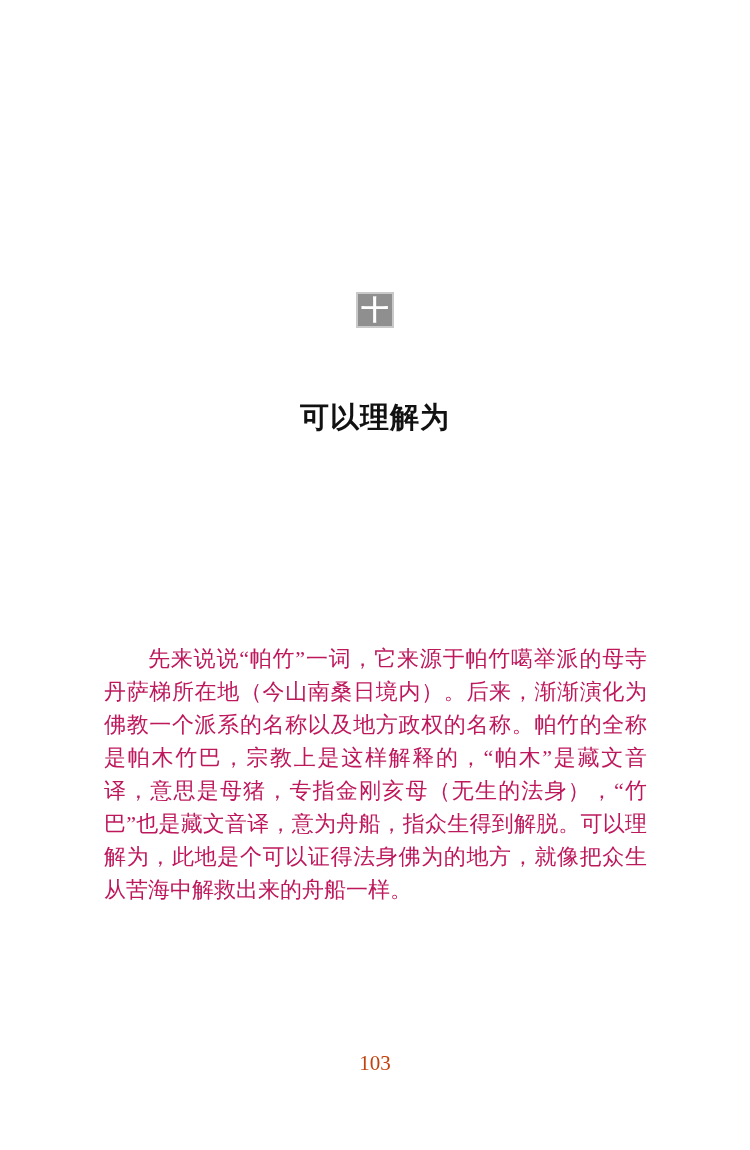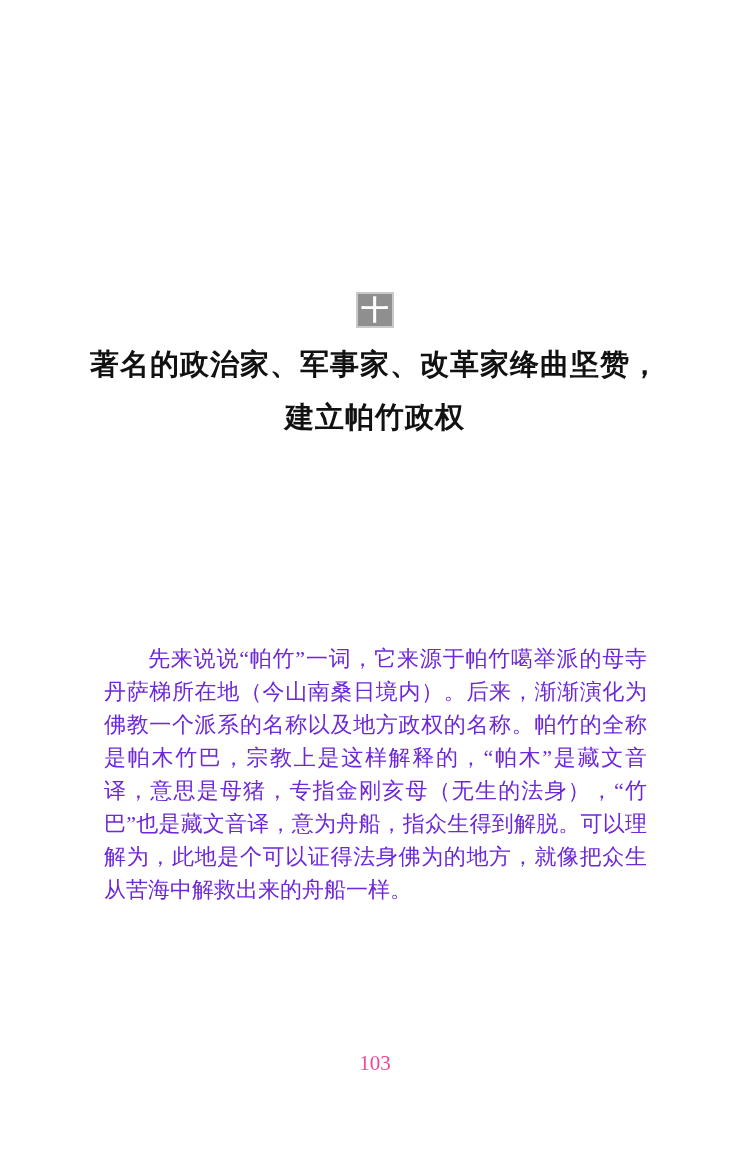--- a/index.html
+++ b/index.html
@@ -45,47 +45,47 @@
   }
   .body-text {
     position: absolute;
     top: 642px;
     left: 104px;
     width: 543px;
     font-size: 22px;
     line-height: 33px;
     text-align: justify;
     text-justify: inter-ideograph;
-    color: #6d28d9;
+    color: #be185d;
   }
   .body-text p {
     text-indent: 2em;
   }
   .page-number {
     position: absolute;
     top: 1051px;
     left: 0;
     width: 750px;
     text-align: center;
     font-size: 21px;
-    color: #ec4899;
+    color: #c2410c;
   }
 </style>
 </head>
 <body>
 
 <div class="page">
 
   <div class="chapter-badge">
     <span>十</span>
   </div>
 
   <h1 class="chapter-title">
-    <span>著名的政治家、军事家、改革家绛曲坚赞，</span><br>
-    <span>建立帕竹政权</span>
+    <br>
+    <span>可以理解为</span>
   </h1>
 
   <div class="body-text">
     <p>先来说说“帕竹”一词，它来源于帕竹噶举派的母寺丹萨梯所在地（今山南桑日境内）。后来，渐渐演化为佛教一个派系的名称以及地方政权的名称。帕竹的全称是帕木竹巴，宗教上是这样解释的，“帕木”是藏文音译，意思是母猪，专指金刚亥母（无生的法身），“竹巴”也是藏文音译，意为舟船，指众生得到解脱。可以理解为，此地是个可以证得法身佛为的地方，就像把众生从苦海中解救出来的舟船一样。</p>
   </div>
 
   <div class="page-number">103</div>
 
 </div>
 

